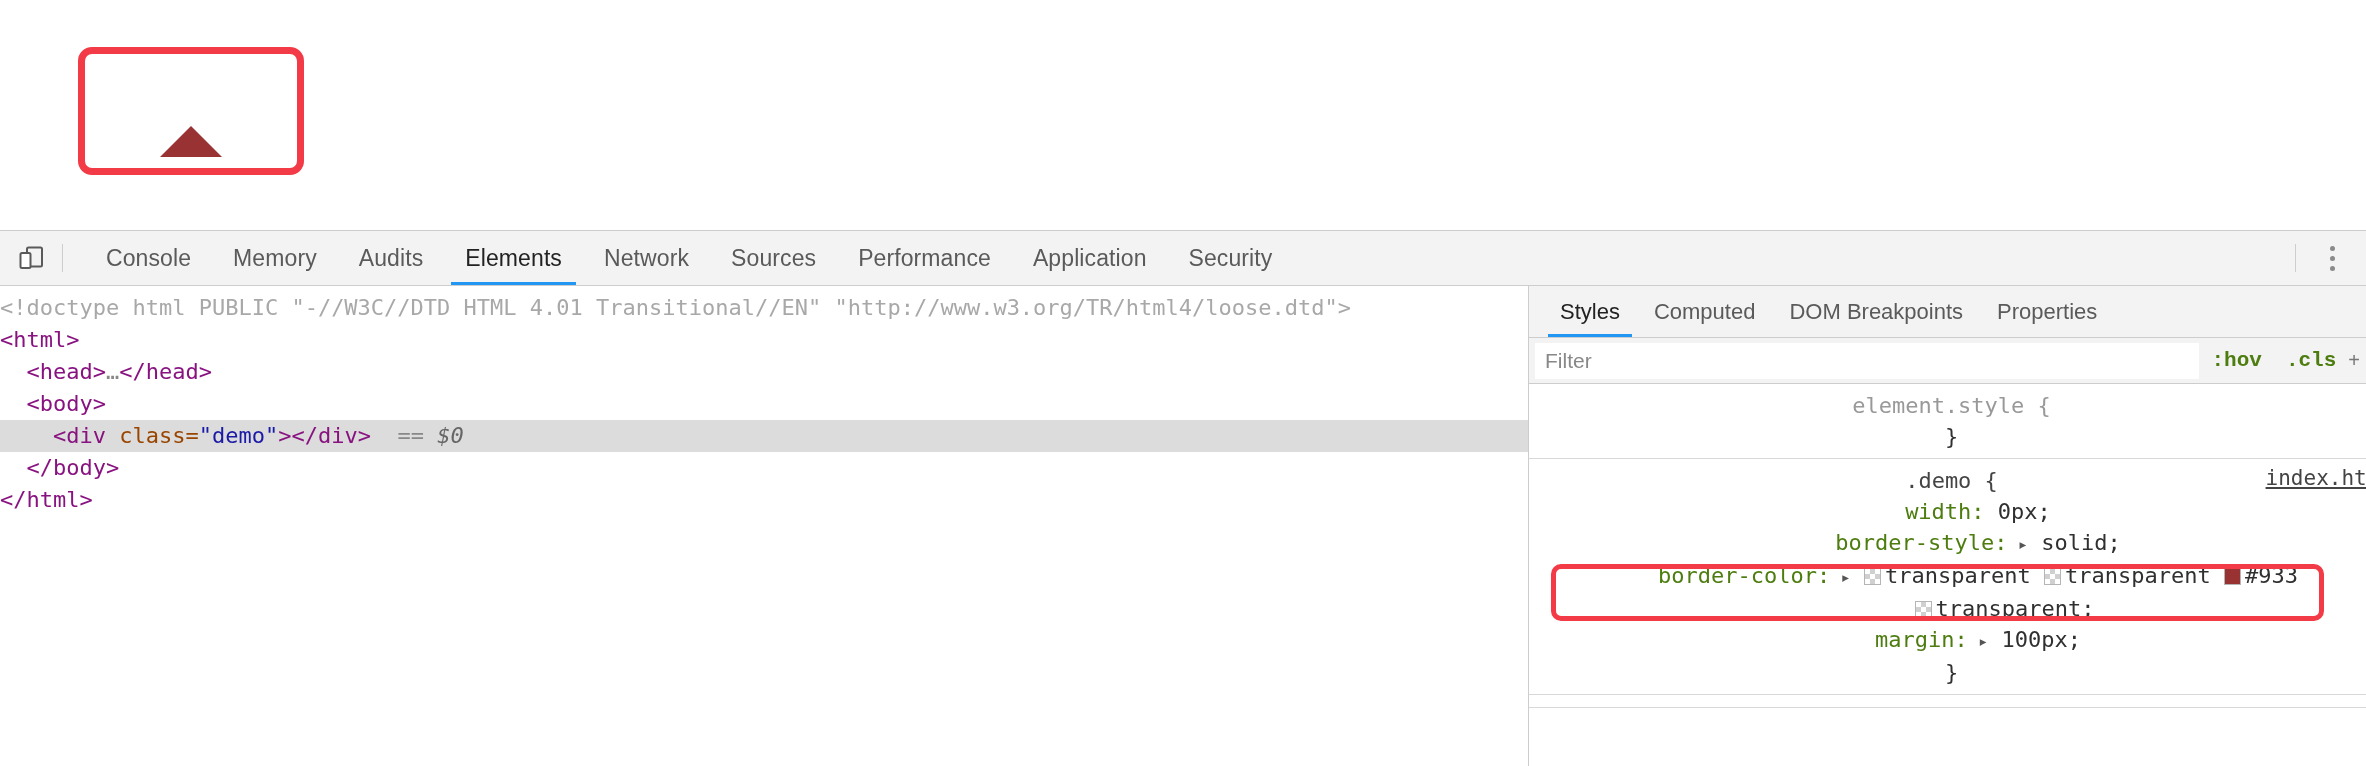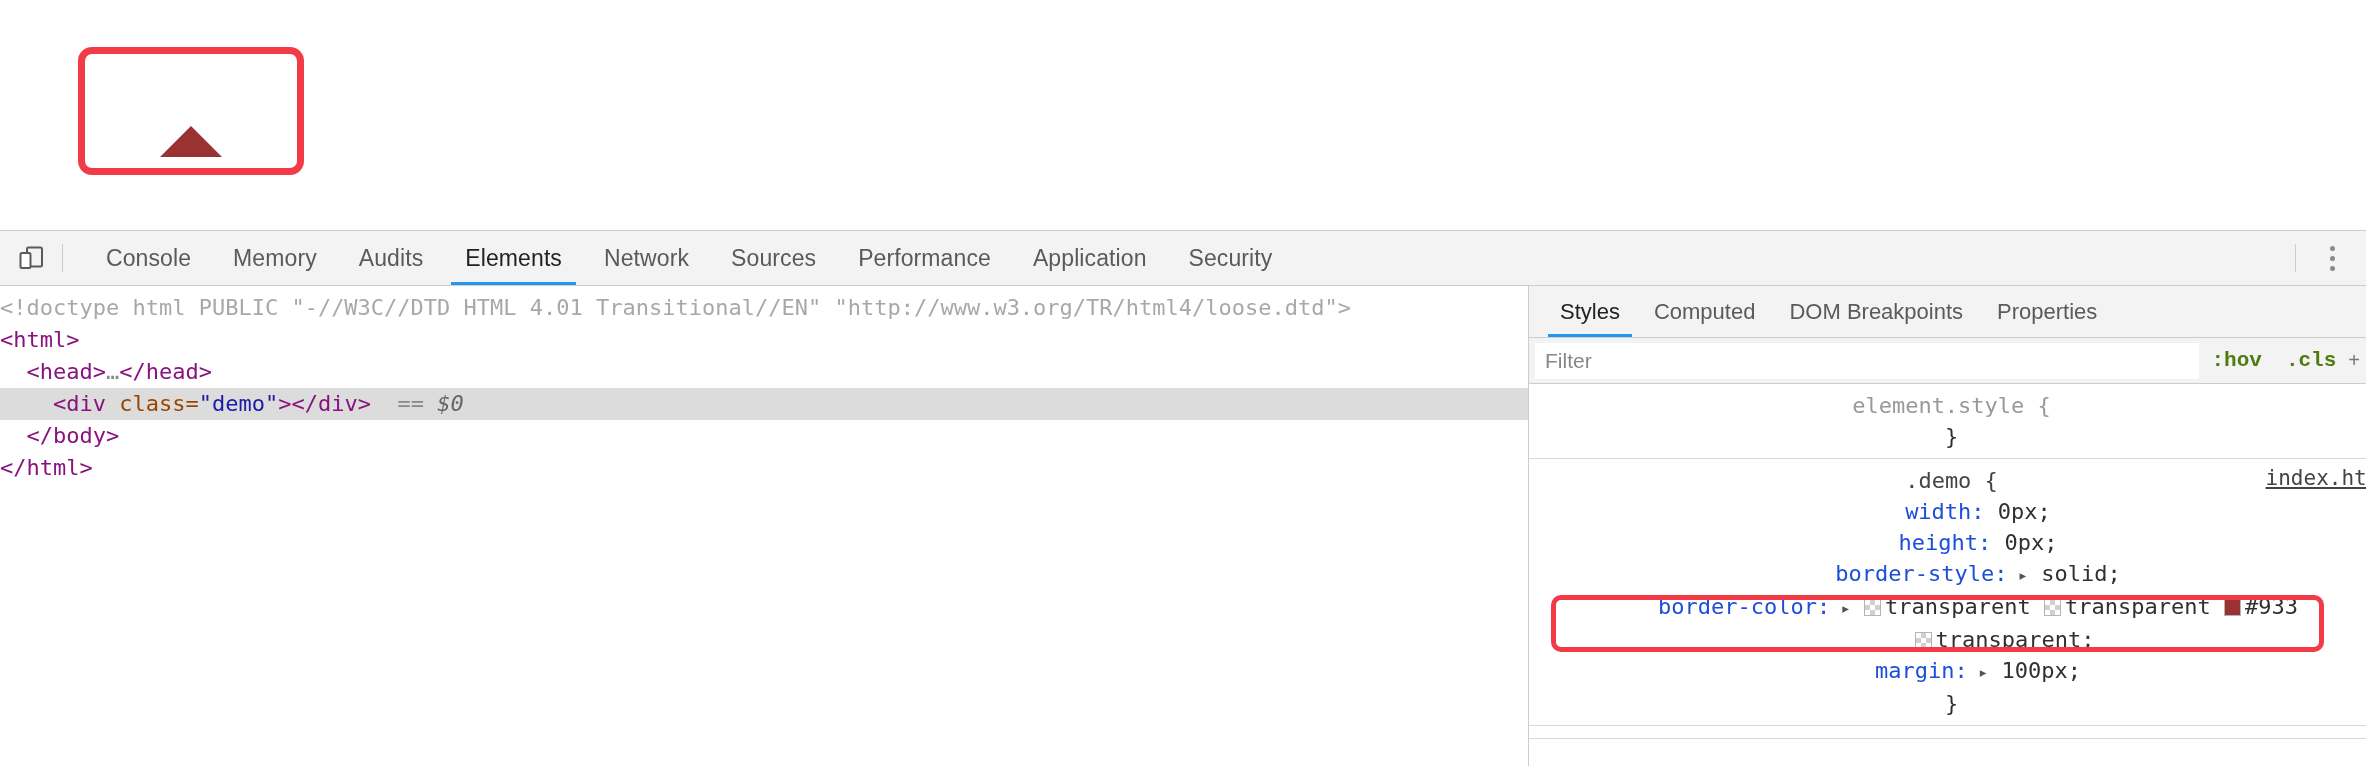--- a/index.html
+++ b/index.html
@@ -274,21 +274,21 @@
     font-family: "DejaVu Sans Mono", monospace;
     font-size: 22px;
     line-height: 31px;
     white-space: pre;
     color: #303030;
     padding-left: 8px;
     text-align: center;
   }
   .css-selector { color: #444444; }
   .css-selector.dim { color: #999999; }
-  .css-prop   { color: #1d4ed8; }
+  .css-prop   { color: #4d7c0f; }
   .css-val    { color: #303030; }
   .disclosure {
     color: #555555;
     font-size: 17px;
   }
   .rule-origin {
     position: absolute;
     right: -26px;
     top: 7px;
     font-family: "DejaVu Sans Mono", monospace;
@@ -387,20 +387,21 @@
       </div>
     </div>
   </div>
 
   <div id="devtools-body">
 
     <div id="dom-panel">
         <div class="dom-line"><span class="tok-doctype">&lt;!doctype html PUBLIC "-//W3C//DTD HTML 4.01 Transitional//EN" "http://www.w3.org/TR/html4/loose.dtd"&gt;</span></div>
         <div class="dom-line"><span class="tok-tag">&lt;html&gt;</span></div>
         <div class="dom-line"><span>  </span><span class="tok-tag">&lt;head&gt;</span><span class="tok-eq">…</span><span class="tok-tag">&lt;/head&gt;</span></div>
+        <div class="dom-line"><span>  </span><span class="tok-tag">&lt;body&gt;</span></div>
         <div class="dom-line selected"><span>    </span><span class="tok-tag">&lt;div </span><span class="tok-attr">class</span><span class="tok-attr">=</span><span class="tok-value">"demo"</span><span class="tok-tag">&gt;</span><span class="tok-tag">&lt;/div&gt;</span><span class="tok-eq">  == </span><span class="tok-sel">$0</span></div>
         <div class="dom-line"><span>  </span><span class="tok-tag">&lt;/body&gt;</span></div>
         <div class="dom-line"><span class="tok-tag">&lt;/html&gt;</span></div>
       </div>
 
     <div id="panel-splitter"></div>
 
     <div id="styles-panel">
       <div id="styles-tabs">
         <div class="styles-tab selected">
@@ -427,23 +428,20 @@
       <div id="styles-content">
           <div class="css-rule">
             <div class="css-text"><span class="css-selector dim">element.style {</span></div>
             <div class="css-text">}</div>
           </div>
           <div class="css-rule">
             <div class="css-text"><span class="css-selector">.demo {</span></div>
             <span class="rule-origin">index.html</span>
             <div class="decl-group">
               <div class="css-text"><span>    </span><span class="css-prop">width:</span><span> </span><span class="css-val">0px;</span></div>
-            </div>
-            <div class="decl-group">
-              <div class="css-text"><span>    </span><span class="css-prop">height:</span><span> </span><span class="css-val">0px;</span></div>
             </div>
             <div class="decl-group">
               <div class="css-text"><span>    </span><span class="css-prop">border-style:</span><span class="disclosure"> ▸</span><span> </span><span class="css-val">solid;</span></div>
             </div>
             <div class="decl-group">
               <div class="css-text"><span>    </span><span class="css-prop">border-color:</span><span class="disclosure"> ▸</span><span> </span><span class="swatch transparent"></span><span class="css-val">transparent </span><span class="swatch transparent"></span><span class="css-val">transparent </span><span class="swatch" style="background: rgb(153, 51, 51);"></span><span class="css-val">#933</span></div>
               <div class="css-text"><span>        </span><span class="swatch transparent"></span><span class="css-val">transparent;</span></div>
               <div id="border-color-annotation"></div>
             </div>
             <div class="decl-group">

